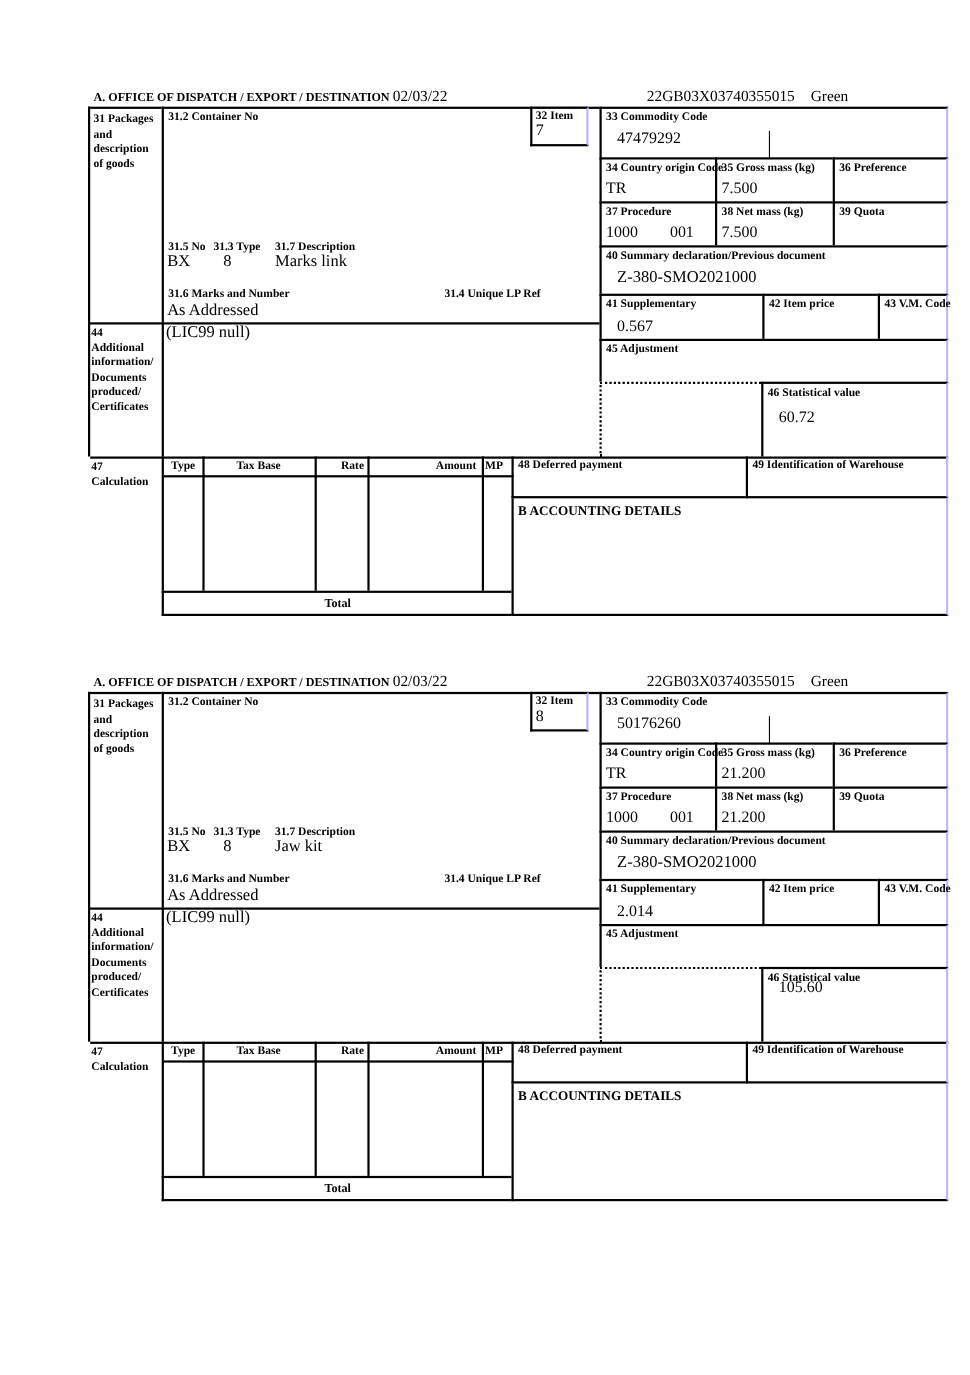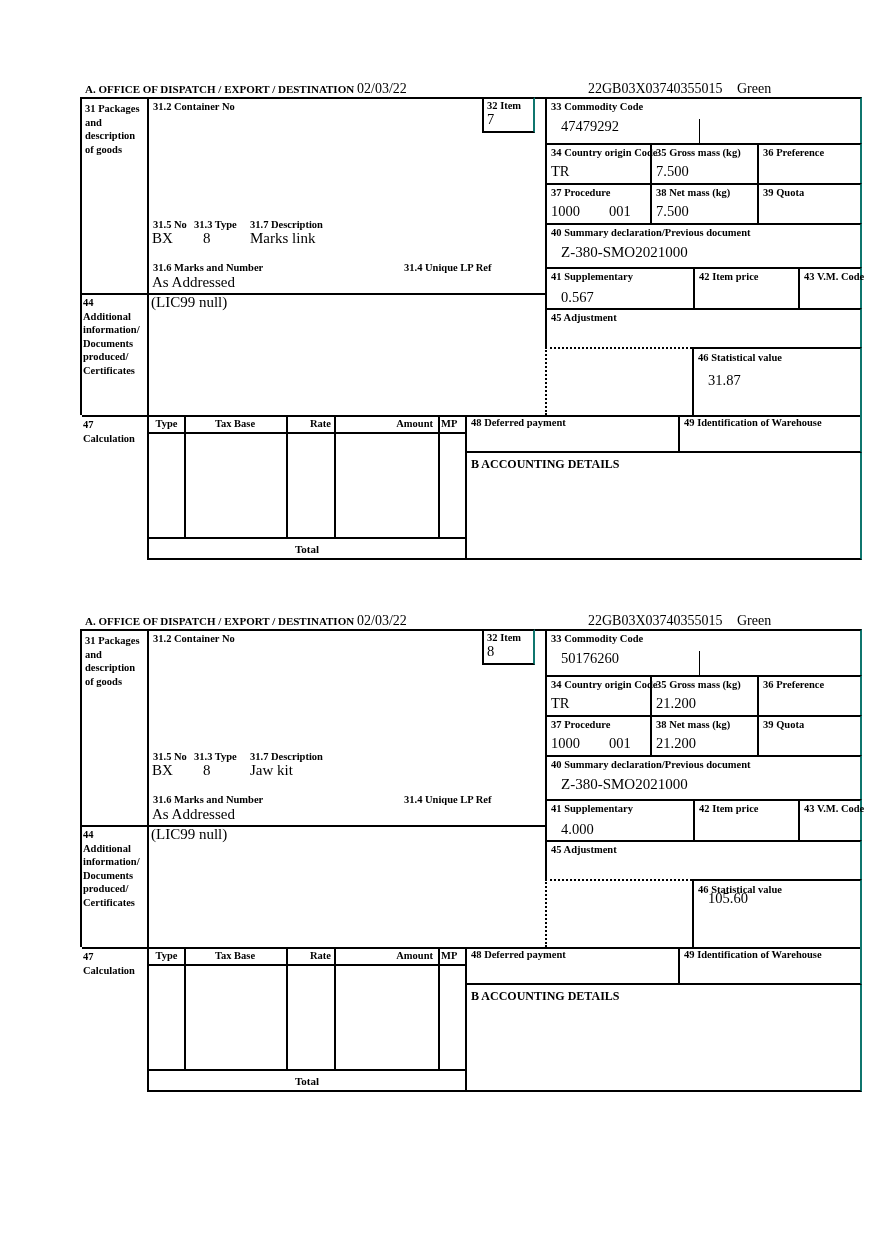--- a/index.html
+++ b/index.html
@@ -2,21 +2,21 @@
 <html><head>
 <meta charset="utf-8">
 <style>
   * { margin:0; padding:0; box-sizing:border-box; }
   html,body { background:#fff; }
   body { font-family:"Liberation Serif","DejaVu Serif",serif; color:#000; }
   #page { position:relative; width:882px; height:1250px; background:#fff; overflow:hidden; }
   .sad-form { position:absolute; left:80px; width:783px; height:483px; }
   .cell { position:absolute; background:transparent; }
   .bl { border-left:2px solid #000; }
-  .br { border-right:2px solid #0f766e; }
+  .br { border-right:2px solid #c4b5fd; }
   .bt { border-top:2px solid #000; }
   .bb { border-bottom:2px solid #000; }
   .hline { position:absolute; height:0; border-top:2px solid #000; }
   .vline { position:absolute; width:0; border-left:2px solid #000; }
   .lbl { position:absolute; font-weight:bold; font-size:10.5px; line-height:12px; white-space:nowrap; }
   .side { position:absolute; font-weight:bold; font-size:10.5px; line-height:13.5px; white-space:pre-line; }
   .val { position:absolute; font-size:14.5px; line-height:16px; white-space:nowrap; }
   .vlg { font-size:15px; }
   .hdr { position:absolute; font-size:14px; line-height:16px; white-space:nowrap; }
   .ch  { position:absolute; top:2px; font-weight:bold; font-size:10.5px; line-height:13px; }
@@ -119,21 +119,21 @@
       <div class="val vlg" style="left:2px;top:1px">(LIC99 null)</div>
     </div>
 
     <div class="cell bl bt br" style="left:465px;top:228px;width:317px;height:39px">
       <div class="lbl" style="left:4px;top:2px">45 Adjustment</div>
     </div>
 
     <div class="dotted-area" style="left:465px;top:267px;width:147px;height:68px"></div>
     <div class="cell bl bt br" style="left:612px;top:267px;width:170px;height:68px">
       <div class="lbl" style="left:4px;top:3px">46 Statistical value</div>
-      <div class="val" style="left:14px;top:23px">31.87</div>
+      <div class="val" style="left:14px;top:23px">60.72</div>
     </div>
 
     <div class="hline" style="left:2px;top:335px;width:780px"></div>
     <div class="cell bl" style="left:67px;top:335px;width:318px;height:122px">
       <div class="hline" style="left:0;top:17px;width:318px"></div>
       <div class="vline" style="left:35px;top:0;height:122px"></div>
       <div class="vline" style="left:137px;top:0;height:122px"></div>
       <div class="vline" style="left:185px;top:0;height:122px"></div>
       <div class="vline" style="left:289px;top:0;height:122px"></div>
       <div class="ch" style="left:0;width:35px;text-align:center">Type</div>
@@ -230,21 +230,21 @@
       <div class="lbl" style="left:4px;top:2px">39 Quota</div>
     </div>
 
     <div class="cell bl bt br" style="left:465px;top:143px;width:317px;height:44px">
       <div class="lbl" style="left:4px;top:2px">40 Summary declaration/Previous document</div>
       <div class="val vlg" style="left:14px;top:19px">Z-380-SMO2021000</div>
     </div>
 
     <div class="cell bl bt" style="left:465px;top:187px;width:148px;height:41px">
       <div class="lbl" style="left:4px;top:2px">41 Supplementary</div>
-      <div class="val" style="left:14px;top:20px">4.000</div>
+      <div class="val" style="left:14px;top:20px">2.014</div>
     </div>
     <div class="cell bl bt" style="left:613px;top:187px;width:105px;height:41px">
       <div class="lbl" style="left:4px;top:2px">42 Item price</div>
     </div>
     <div class="cell bl bt br" style="left:718px;top:187px;width:64px;height:41px">
       <div class="lbl" style="left:4px;top:2px">43 V.M. Code</div>
     </div>
 
     <div class="hline" style="left:0;top:213px;width:465px"></div>
     <div class="cell bl" style="left:67px;top:213px;width:398px;height:122px">

